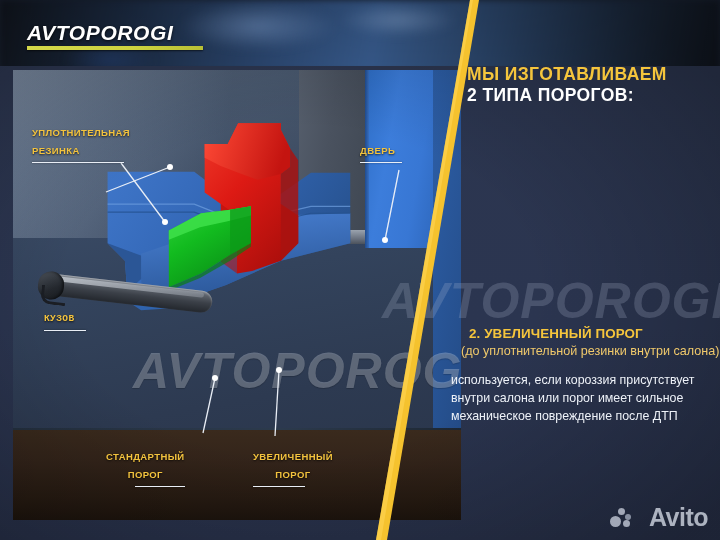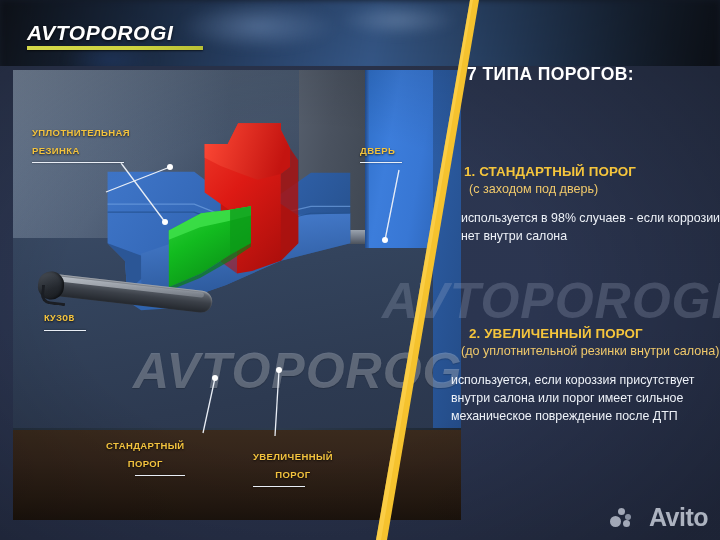--- a/index.html
+++ b/index.html
@@ -320,21 +320,21 @@
     <div class="callout" style="left:347px;top:72px;">
       <div class="cl-text">ДВЕРЬ</div>
       <div class="cl-rule" style="width:42px;"></div>
     </div>
 
     <div class="callout" style="left:31px;top:240px;font-family:Liberation Mono, monospace;">
       <div class="cl-text">КУЗОВ</div>
       <div class="cl-rule" style="width:42px;"></div>
     </div>
 
-    <div class="callout" style="left:93px;top:367px;text-align:center;">
+    <div class="callout" style="left:93px;top:378px;text-align:center;">
       <div class="cl-text">СТАНДАРТНЫЙ
 ПОРОГ</div>
       <div class="cl-rule" style="width:50px;margin-left:auto;margin-right:0;"></div>
     </div>
 
     <div class="callout" style="left:240px;top:338px;text-align:center;margin-top:40px;">
       <div class="cl-text">УВЕЛИЧЕННЫЙ
 ПОРОГ</div>
       <div class="cl-rule" style="width:52px;"></div>
     </div>
@@ -343,28 +343,24 @@
   <div class="wm-right">AVTOPOROGI</div>
 
   <svg class="divider" width="720" height="540" viewBox="0 0 720 540">
     <polygon points="470,0 479,0 387,540 376,540" fill="#f5c22e"></polygon>
     <polygon points="470,0 473,0 381,540 376,540" fill="#ffd75a" opacity=".55"></polygon>
   </svg>
 
   <div class="col">
 
     <div class="hdr">
-      <div class="hdr-l2">7 ТИПА ПОРОГОВ:</div>
-    </div>
-
-    <div class="sec1">
-      <div class="sec-title">1. СТАНДАРТНЫЙ ПОРОГ</div>
-      <div class="sec-sub">(с заходом под дверь)</div>
-      <div class="sec-body">используется в 98% случаев - если коррозии нет внутри салона</div>
-    </div>
+      <div class="hdr-l1">МЫ ИЗГОТАВЛИВАЕМ</div>
+      <div class="hdr-l2">2 ТИПА ПОРОГОВ:</div>
+    </div>
+
 
     <div class="sec2">
       <div class="sec-title">2. УВЕЛИЧЕННЫЙ ПОРОГ</div>
       <div class="sec-sub">(до уплотнительной резинки внутри салона)</div>
       <div class="sec-body">используется, если короззия присутствует внутри салона или порог имеет сильное механическое повреждение после ДТП</div>
     </div>
   </div>
 
   <div class="avito">
     <div class="avito-mark">

